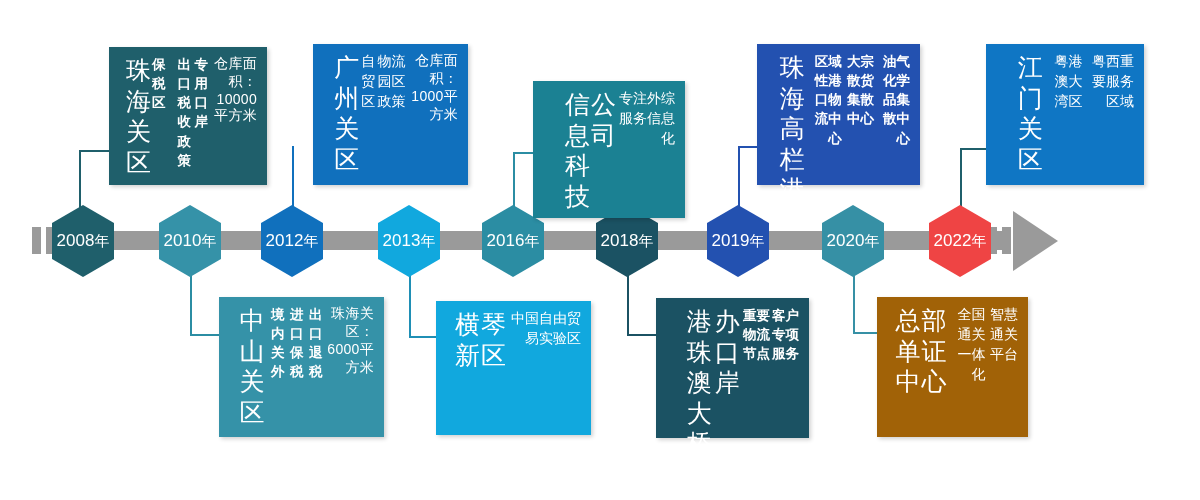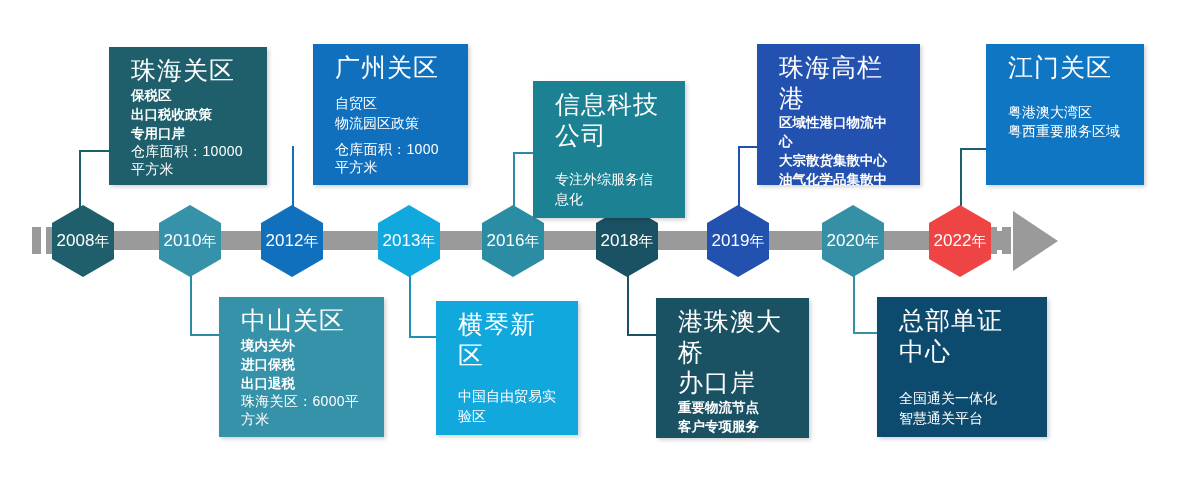--- a/index.html
+++ b/index.html
@@ -75,25 +75,25 @@
   .conn-h {
     position: absolute;
     height: 2px;
   }
 
   
   .card {
     position: absolute;
     box-sizing: border-box;
     color: #ffffff;
-    text-align: left;
-    padding: 8px 22px;
+    text-align: right;
+    padding: 8px 10px;
     box-shadow: 2px 2px 4px rgba(0,0,0,0.18);
     display: flex;
-    flex-direction: column;
+    flex-direction: row;
   }
   .card .title {
     font-size: 25px;
     line-height: 1.22;
     font-weight: 400;
     letter-spacing: 1px;
   }
   .card .subs {
     font-size: 13.5px;
     line-height: 1.42;
@@ -230,34 +230,34 @@
   <div class="card" style="left:219px; top:297px; width:165px; height:140px; background:#3592a8;">
     <div class="title">中山关区</div>
     <div class="sp-a" style="height:8px;"></div>
     <div class="subs">境内关外</div>
     <div class="subs">进口保税</div>
     <div class="subs">出口退税</div>
     <div class="sp-b" style="height:10px;"></div>
     <div class="meta">珠海关区：6000平方米</div>
   </div>
 
-  <div class="card" style="left:436px; top:301px; width:142px; height:134px; background:#11a8de;">
+  <div class="card" style="left:436px; top:301px; width:155px; height:134px; background:#11a8de;">
     <div class="title">横琴新区</div>
     <div class="sp-a" style="height:30px;"></div>
     <div class="subs thin">中国自由贸易实验区</div>
   </div>
 
   <div class="card" style="left:656px; top:298px; width:153px; height:140px; background:#1b5263;">
     <div class="title">港珠澳大桥</div>
     <div class="title">办口岸</div>
     <div class="sp-a" style="height:16px;"></div>
     <div class="subs">重要物流节点</div>
     <div class="subs">客户专项服务</div>
   </div>
 
-  <div class="card" style="left:877px; top:297px; width:170px; height:140px; background:#0c4a6e;">
+  <div class="card" style="left:877px; top:297px; width:151px; height:140px; background:#a16207;">
     <div class="title">总部单证中心</div>
     <div class="sp-a" style="height:24px;"></div>
     <div class="subs thin">全国通关一体化</div>
     <div class="subs thin">智慧通关平台</div>
   </div>
 
 </div>
 
 </body></html>

